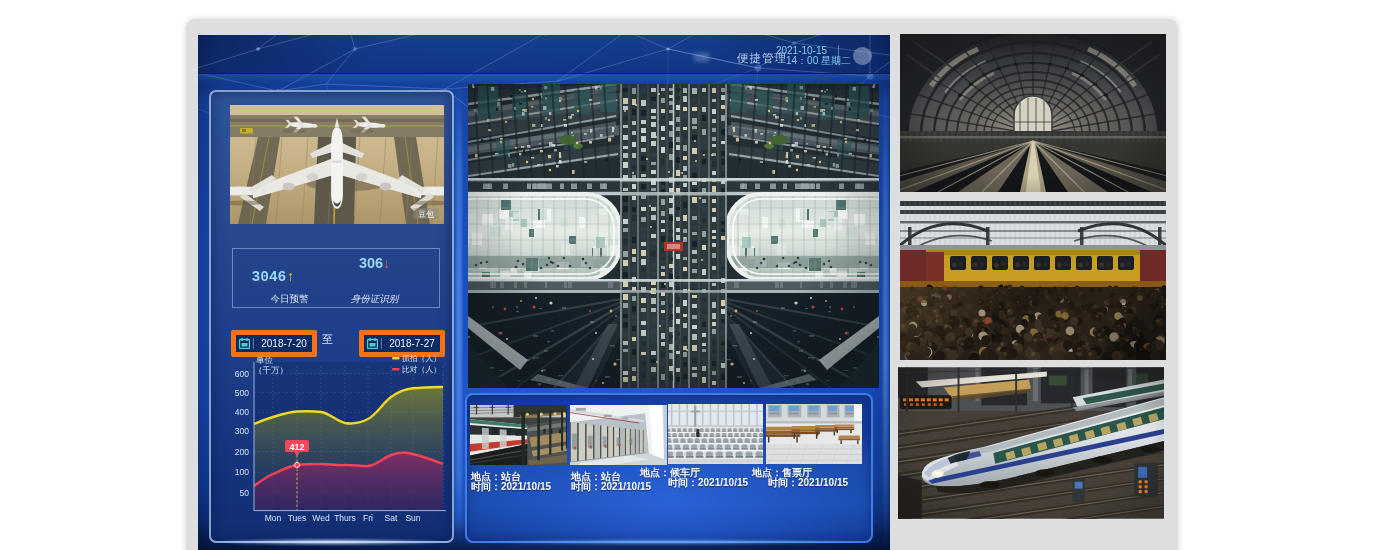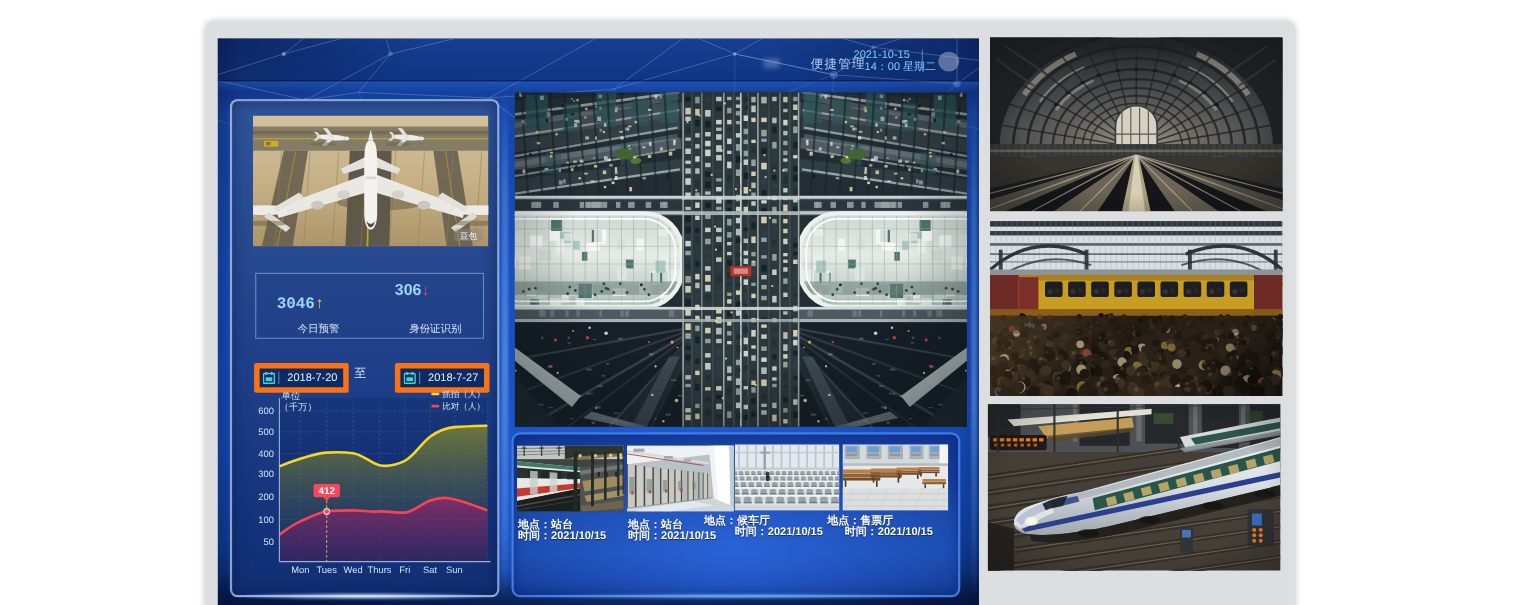--- a/index.html
+++ b/index.html
@@ -36,21 +36,21 @@
   .warnbox{position:absolute;left:231.5px;top:247.5px;width:208px;height:60.5px;box-sizing:border-box;border:1px solid rgba(160,195,240,.55);
     background:rgba(30,60,130,.25);}
   .warnhead{position:absolute;left:0;top:0;width:100%;height:15px;border-bottom:1px solid rgba(160,195,240,.5);
     background:rgba(90,140,210,.25);color:#e2edfa;font-size:10.5px;line-height:15px;padding-left:8px;box-sizing:border-box;}
   .warnhead .arr{position:absolute;right:8px;top:0;color:#a8c8ee;font-size:9px;letter-spacing:-1px;}
   .num1{position:absolute;left:19px;top:20px;width:80px;text-align:left;font-size:14.5px;font-weight:bold;color:#9bd7f7;font-family:Liberation Mono, monospace;}
   .num2{position:absolute;left:107px;top:6px;width:70px;text-align:center;font-size:14.5px;font-weight:bold;color:#9bd7f7;}
   .arrow-up{color:#f2d417;font-size:14px;font-weight:bold;}
   .arrow-dn{color:#f9485e;font-size:14px;font-weight:bold;}
   .lab1{position:absolute;left:17px;top:44px;width:80px;text-align:center;font-size:9.5px;color:#dbe8f8;}
-  .lab2{position:absolute;left:97px;top:44px;width:90px;text-align:right;font-size:9.5px;color:#dbe8f8;}
+  .lab2{position:absolute;left:97px;top:44px;width:90px;text-align:center;font-size:9.5px;color:#dbe8f8;font-style:italic;}
   .datebtn{position:absolute;top:330px;width:76px;height:17px;background:#0c2a64;border:5px solid #f97316;border-radius:2px;}
   .datebtn .dsep{position:absolute;left:17px;top:3px;width:1px;height:11px;background:rgba(180,205,240,.5);}
   .datebtn .dtx{position:absolute;left:21px;top:0;width:54px;text-align:center;font-size:10px;line-height:17px;color:#eef5ff;}
   .zhi{position:absolute;left:322px;top:332px;font-size:11px;color:#dbe8f8;}
   
   .bpanel{position:absolute;left:465px;top:393px;width:408px;height:150px;box-sizing:border-box;border-radius:8px;
     border:2px solid rgba(70,130,235,.9);
     background:radial-gradient(ellipse 300px 130px at 50% 72%, rgba(48,108,235,.75) 0%, rgba(48,108,235,0) 100%),linear-gradient(180deg,#123896 0%,#113394 25%,#154099 50%,#16449e 75%,#0c2d7e 100%);
     box-shadow:inset 0 0 10px rgba(10,30,90,.5);}
   .bglow{position:absolute;left:480px;top:539px;width:380px;height:6px;border-radius:50%;

